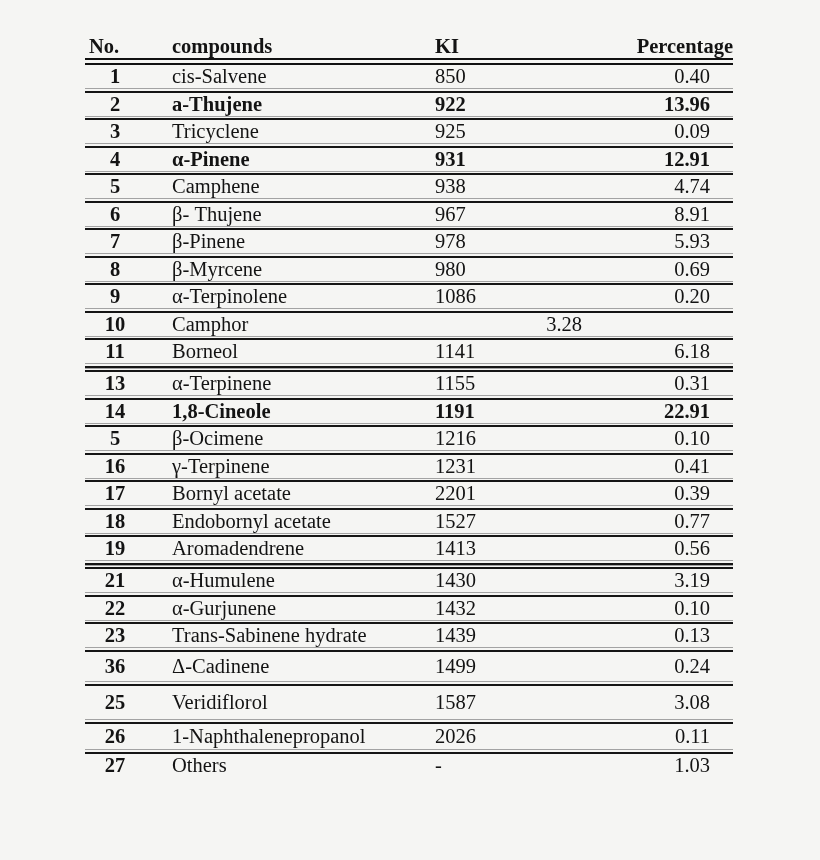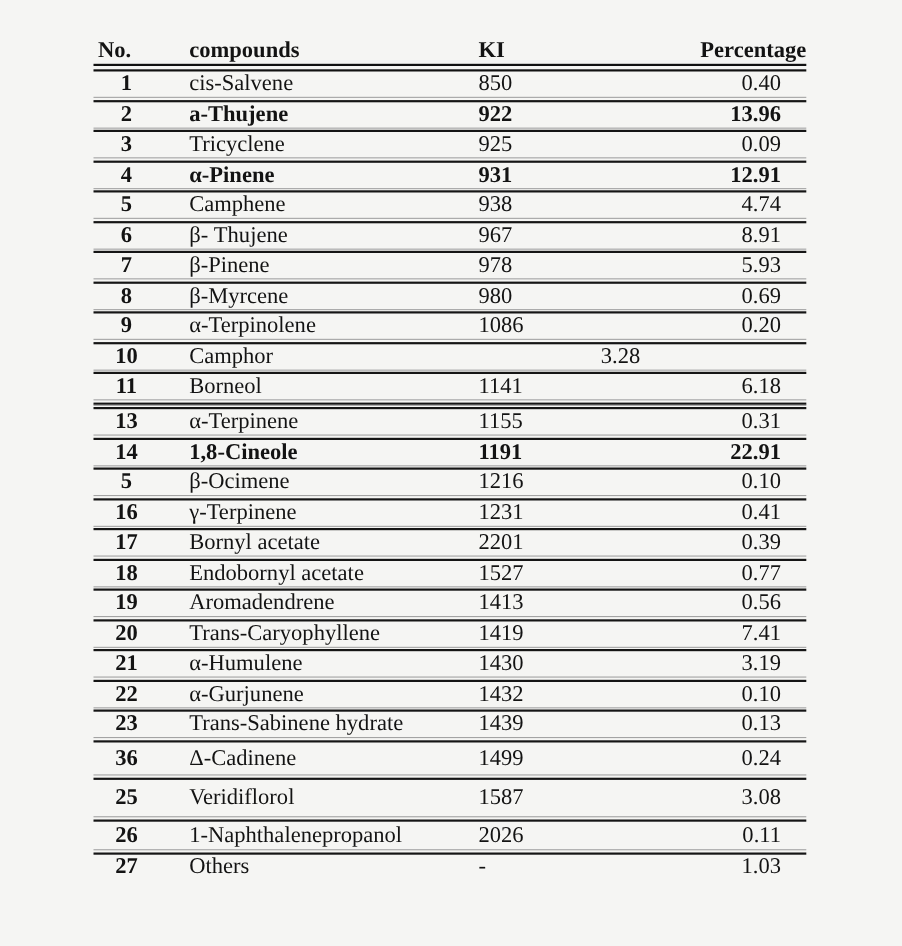--- a/index.html
+++ b/index.html
@@ -206,26 +206,20 @@
     <div class="cell c-pct">0.77</div>
   </div>
 <div class="sep"></div>
   <div class="row">
     <div class="cell c-no">19</div>
     <div class="cell c-comp">Aromadendrene</div>
     <div class="cell c-ki">1413</div>
     <div class="cell c-pct">0.56</div>
   </div>
 <div class="sep"></div>
-  <div class="row">
-    <div class="cell c-no">20</div>
-    <div class="cell c-comp">Trans-Caryophyllene</div>
-    <div class="cell c-ki">1419</div>
-    <div class="cell c-pct">7.41</div>
-  </div>
 <div class="sep"></div>
   <div class="row">
     <div class="cell c-no">21</div>
     <div class="cell c-comp">α-Humulene</div>
     <div class="cell c-ki">1430</div>
     <div class="cell c-pct">3.19</div>
   </div>
 <div class="sep"></div>
   <div class="row">
     <div class="cell c-no">22</div>

